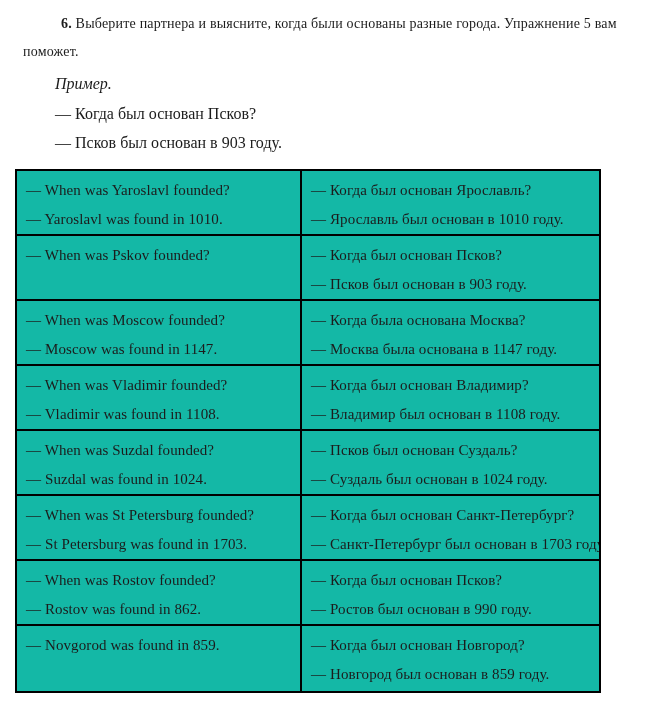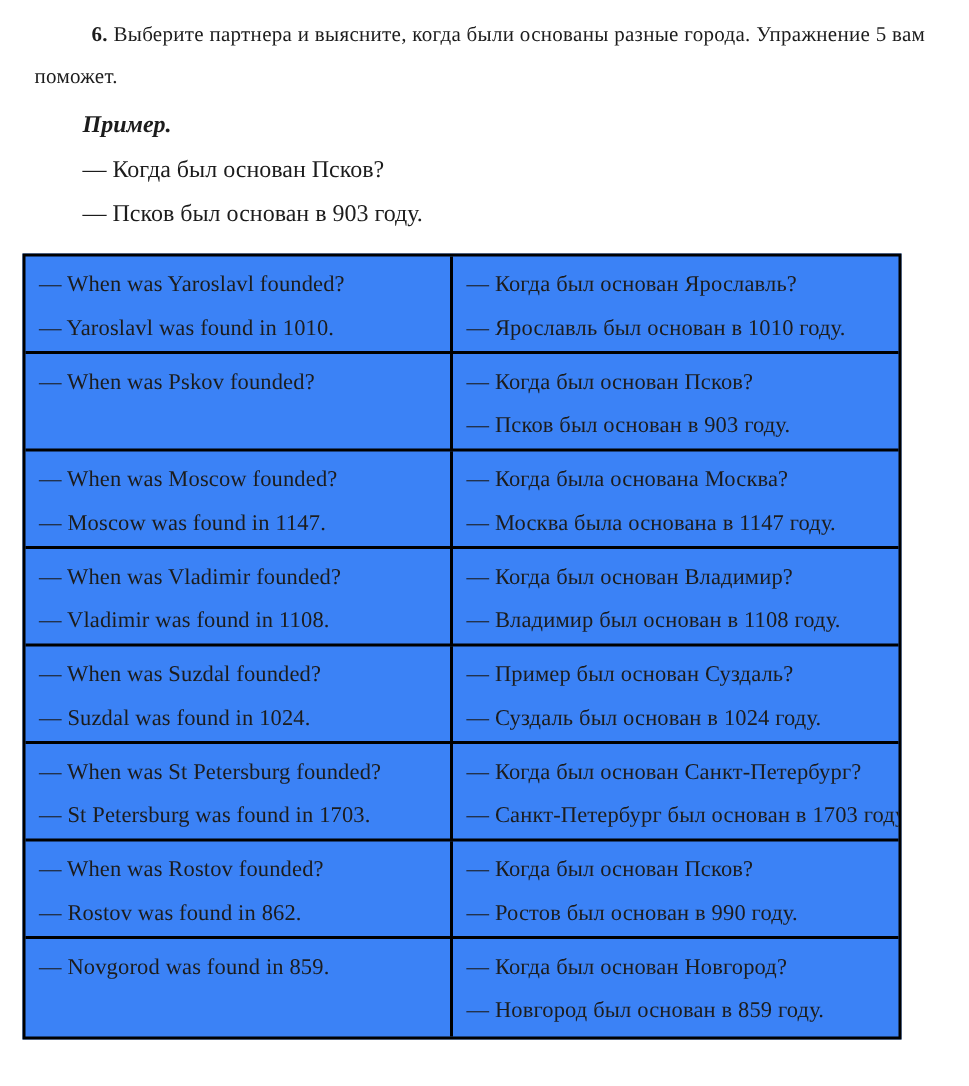--- a/index.html
+++ b/index.html
@@ -23,35 +23,34 @@
   .exercise-number { font-weight: bold; }
 
   .example-block {
     margin: 8px 0 0 55px;
     font-size: 16px;
   }
   .example-label {
     font-style: italic;
     margin-bottom: 10px;
     line-height: 20px;
-    font-weight: bold;
   }
   .example-line {
     line-height: 20px;
     margin-bottom: 9px;
   }
 
   .dialog-table {
     margin: 16px 0 0 15px;
     width: 586px;
     border: 2px solid #000;
     display: grid;
     grid-template-columns: 285px 1fr;
     box-sizing: border-box;
-    background: #3b82f6;
+    background: #14b8a6;
   }
   .cell {
     box-sizing: border-box;
     height: 65px;
     border-bottom: 2px solid #000;
     padding: 5px 4px 0 9px;
     font-size: 15px;
     overflow: hidden;
   }
   .cell.en { border-right: 2px solid #000; }
@@ -110,21 +109,21 @@
     <div class="cell ru">
       <div class="line">— Когда был основан Владимир?</div>
       <div class="line">— Владимир был основан в 1108 году.</div>
     </div>
 
     <div class="cell en">
       <div class="line">— When was Suzdal founded?</div>
       <div class="line">— Suzdal was found in 1024.</div>
     </div>
     <div class="cell ru">
-      <div class="line">— Пример был основан Суздаль?</div>
+      <div class="line">— Псков был основан Суздаль?</div>
       <div class="line">— Суздаль был основан в 1024 году.</div>
     </div>
 
     <div class="cell en">
       <div class="line">— When was St Petersburg founded?</div>
       <div class="line">— St Petersburg was found in 1703.</div>
     </div>
     <div class="cell ru">
       <div class="line">— Когда был основан Санкт-Петербург?</div>
       <div class="line">— Санкт-Петербург был основан в 1703 году.</div>

